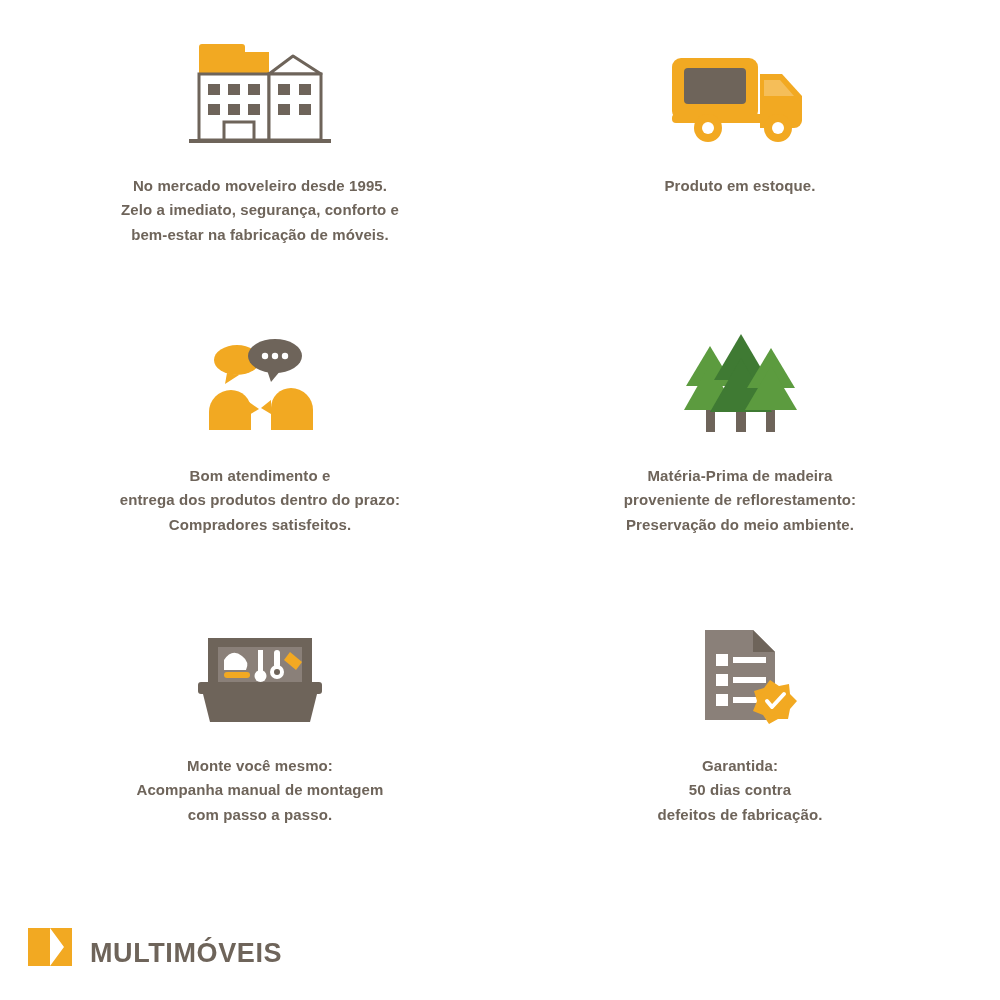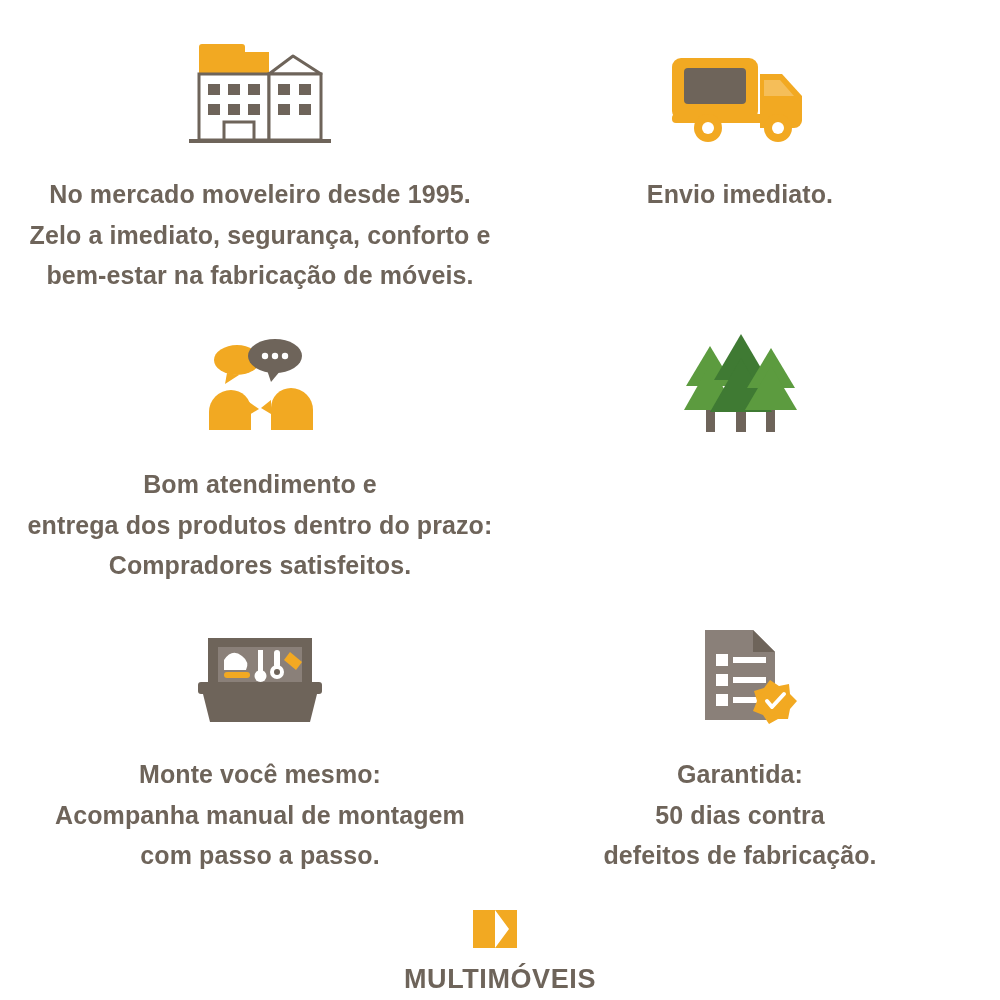--- a/index.html
+++ b/index.html
@@ -37,34 +37,34 @@
   }
   .icon-wrap {
     height: 130px;
     display: flex;
     align-items: center;
     justify-content: center;
   }
   .caption {
     margin-top: 14px;
     text-align: center;
-    font-size: 25px;
+    font-size: 15px;
     line-height: 1.62;
     color: #6e645a;
     font-weight: bold;
     letter-spacing: 0.1px;
   }
   .caption .line {
     display: block;
     white-space: nowrap;
   }
   .footer {
     flex: 1;
     display: flex;
-    flex-direction: column;
+    flex-direction: row;
     align-items: center;
     justify-content: flex-start;
     padding-top: 6px;
   }
   .logo-mark {
     margin-bottom: 8px;
   }
   .logo-text {
     font-size: 27px;
     font-weight: bold;
@@ -117,21 +117,21 @@
           <path d="M100 34 h22 l20 22 v24 a8 8 0 0 1 -8 8 h-34 z" fill="#F2A922"></path>
           <path d="M104 40 h16 l14 16 h-30 z" fill="#ffffff" opacity="0.25"></path>
           <rect x="12" y="74" width="130" height="9" rx="4" fill="#F2A922"></rect>
           <circle cx="48" cy="88" r="14" fill="#F2A922"></circle>
           <circle cx="48" cy="88" r="6" fill="#ffffff"></circle>
           <circle cx="118" cy="88" r="14" fill="#F2A922"></circle>
           <circle cx="118" cy="88" r="6" fill="#ffffff"></circle>
         </svg>
       </div>
       <div class="caption">
-        <span class="line">Envio imediato.</span>
+        <span class="line">Produto em estoque.</span>
       </div>
     </div>
 
     <div class="cell">
       <div class="icon-wrap">
         <svg width="150" height="110" viewBox="0 0 150 110">
           <ellipse cx="52" cy="30" rx="23" ry="15" fill="#F2A922"></ellipse>
           <polygon points="42,43 40,54 54,45" fill="#F2A922"></polygon>
           <ellipse cx="90" cy="26" rx="27" ry="17" fill="#6E645A"></ellipse>
           <polygon points="82,40 86,52 96,40" fill="#6E645A"></polygon>
@@ -157,20 +157,25 @@
           <rect x="36" y="78" width="9" height="26" fill="#6E645A"></rect>
           <rect x="66" y="80" width="10" height="24" fill="#6E645A"></rect>
           <rect x="96" y="78" width="9" height="26" fill="#6E645A"></rect>
           <polygon points="40,18 64,58 16,58" fill="#5C9B3F"></polygon>
           <polygon points="40,36 66,82 14,82" fill="#5C9B3F"></polygon>
           <polygon points="71,6 98,52 44,52" fill="#3F7A33"></polygon>
           <polygon points="71,30 102,84 40,84" fill="#3F7A33"></polygon>
           <polygon points="101,20 125,60 77,60" fill="#5C9B3F"></polygon>
           <polygon points="101,38 127,82 75,82" fill="#5C9B3F"></polygon>
         </svg>
+      </div>
+      <div class="caption">
+        <span class="line">Matéria-Prima de madeira</span>
+        <span class="line">proveniente de reflorestamento:</span>
+        <span class="line">Preservação do meio ambiente.</span>
       </div>
     </div>
 
     <div class="cell">
       <div class="icon-wrap">
         <svg width="160" height="110" viewBox="0 0 160 110">
           <rect x="28" y="24" width="104" height="50" fill="#8A8079"></rect>
           <path d="M22 70 h116 l-8 32 h-100 z" fill="#6E645A"></path>
           <rect x="18" y="62" width="124" height="12" rx="3" fill="#6E645A"></rect>
           <rect x="28" y="18" width="10" height="50" fill="#6E645A"></rect>

